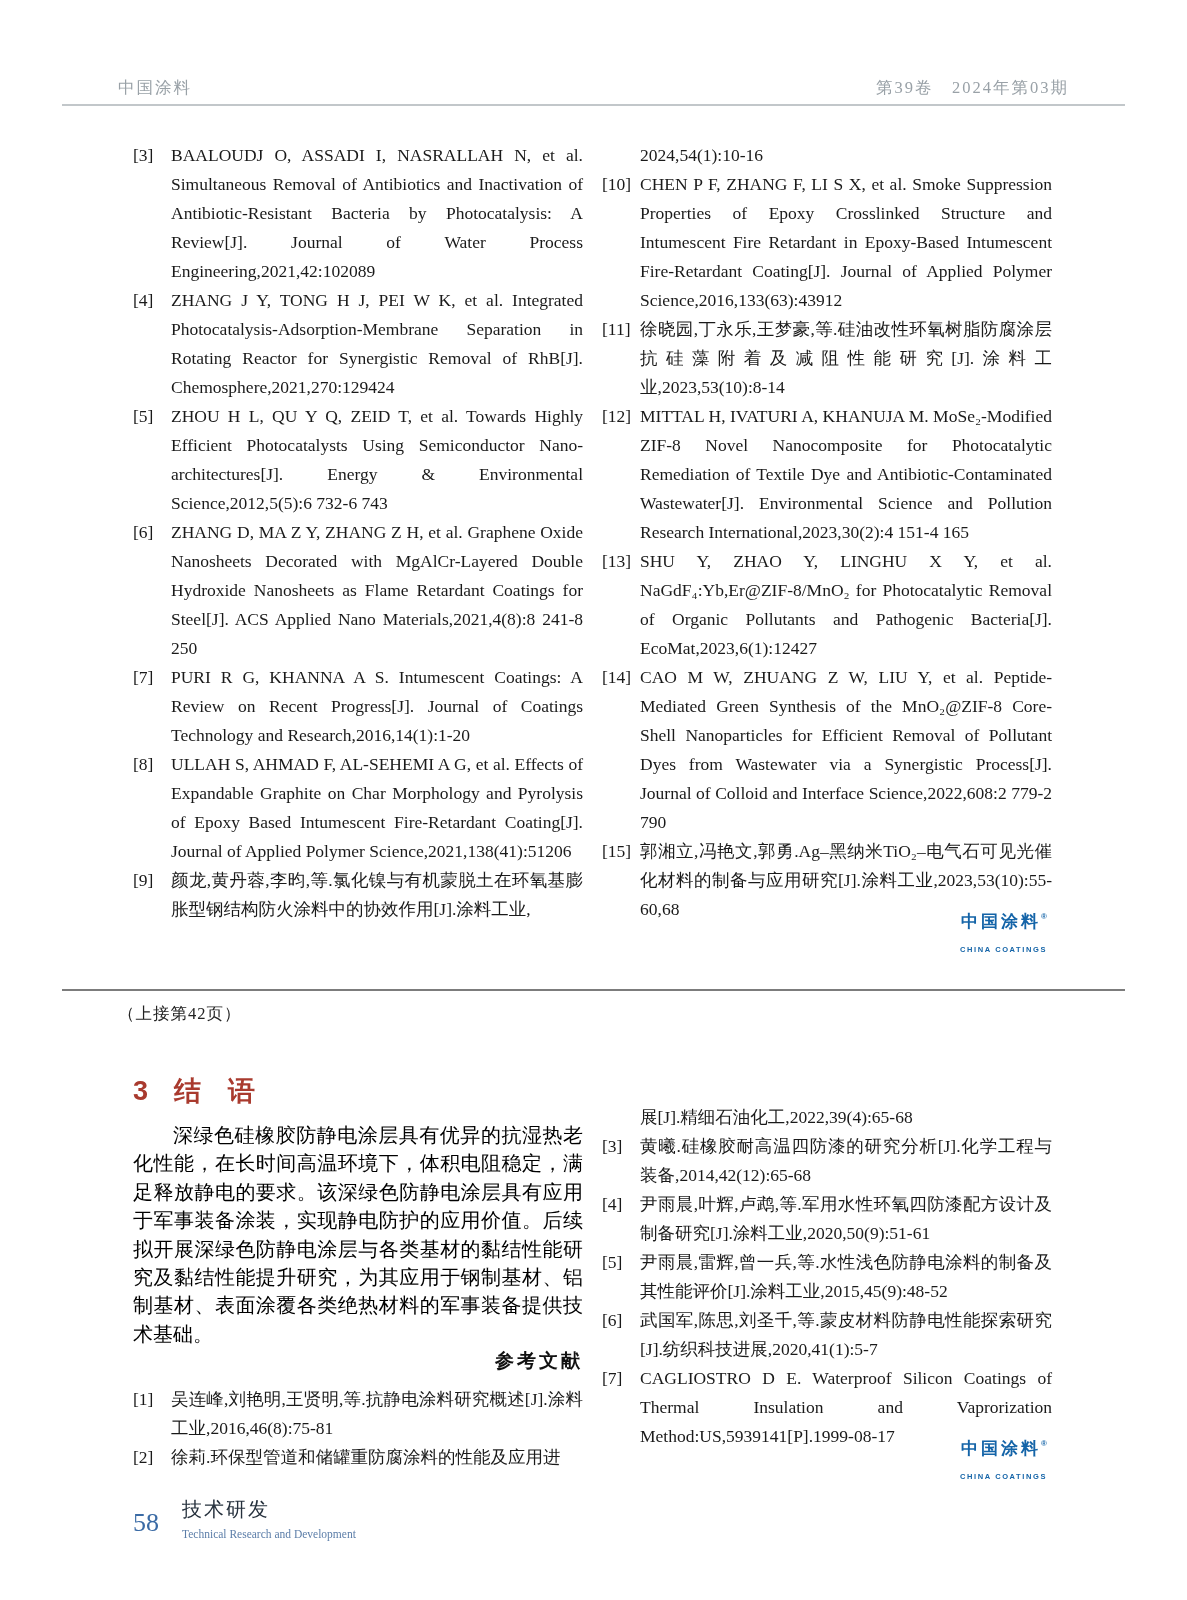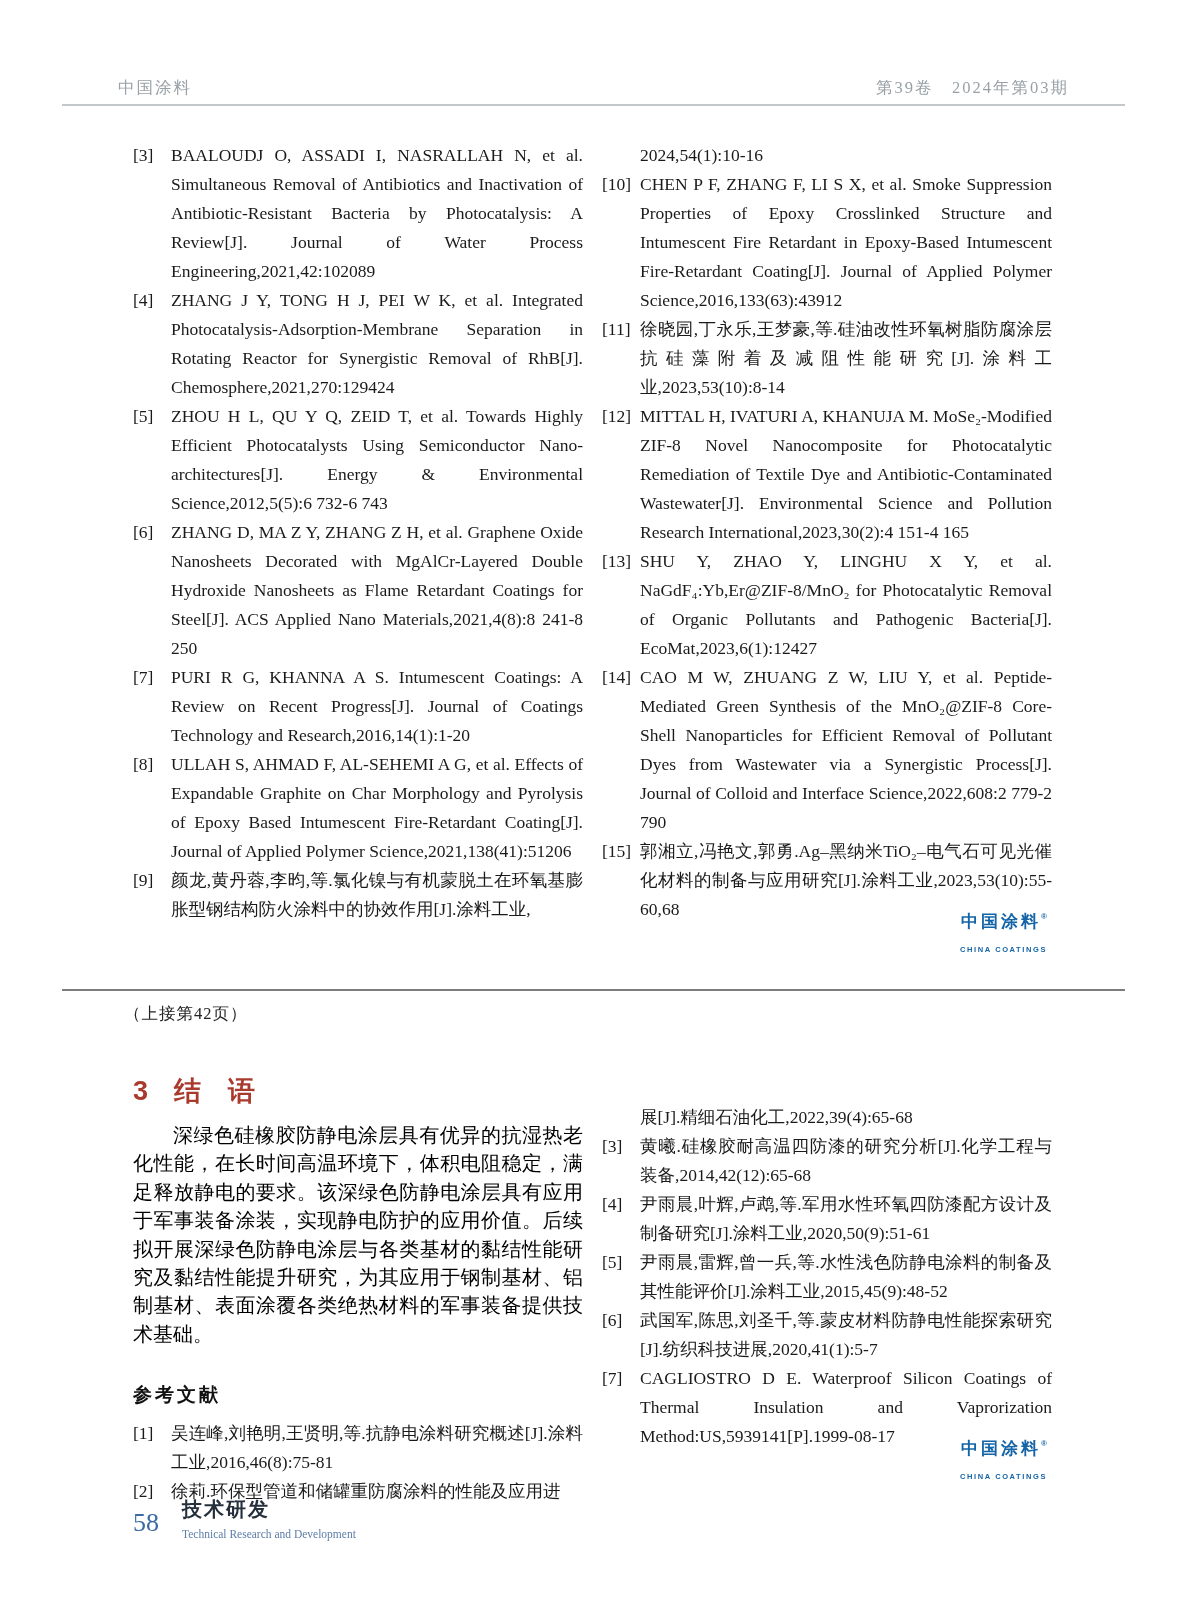--- a/index.html
+++ b/index.html
@@ -19,48 +19,48 @@
   
   .cols { position:absolute; left:133px; width:920px; display:flex; gap:19px; }
   #top-refs { top:141px; }
   #bottom-sec { top:1078px; }
   .col { width:450px; }
   .col-pad { padding-top:25px; }
   .ref { position:relative; padding-left:38px; text-align:justify; font-size:17.5px; line-height:29px; color:#1a1a1a; }
   .ref-num { position:absolute; left:0; top:0; }
   
   .divider { position:absolute; top:989px; left:62px; right:62px; height:2px; background:#7c7c7c; }
-  .cont-note { position:absolute; top:1003px; left:124px; font-size:16.5px; color:#222; letter-spacing:1px; }
+  .cont-note { position:absolute; top:1003px; left:118px; font-size:16.5px; color:#222; letter-spacing:1px; }
   
   .sec-heading {
     font-family:"Liberation Sans","DejaVu Sans",sans-serif; font-weight:bold;
     color:#a93a2e; font-size:27px; line-height:1; display:flex; gap:26px;
   }
   .para {
     margin-top:16px; font-size:20px; line-height:28.4px;
     text-align:justify; text-indent:2em; color:#000000;
   }
   .refs-heading {
-    margin-top:34px; margin-bottom:11px; text-align:left;
+    margin-bottom:11px; text-align:right;
     font-family:"Liberation Sans","DejaVu Sans",sans-serif; font-weight:bold;
     font-size:19px; color:#111; letter-spacing:3px;
   }
   
   .logo { position:absolute; text-align:right; color:#1464a8; font-family:"Liberation Sans","DejaVu Sans",sans-serif; }
   #logo-top { top:913px; right:140px; }
   #logo-btm { top:1440px; right:140px; }
   .logo-cn { font-size:17px; font-weight:bold; letter-spacing:3px; line-height:1; }
   .logo-mark { font-size:8px; vertical-align:top; letter-spacing:0; }
   .logo-en { font-size:7.5px; font-weight:bold; letter-spacing:1.6px; margin-top:16px; line-height:1; }
   
   .footer { position:absolute; left:133px; top:1496px; display:flex; align-items:flex-end; gap:10px; height:44px; }
   .page-num { font-size:26px; color:#3b6ba5; align-self:flex-end; line-height:1; padding-bottom:4px; }
   .footer-bar { width:3px; background:#1e3a5f; }
   .footer-titles { display:flex; flex-direction:column; justify-content:center; }
-  .footer-cn { font-family:"Liberation Sans","DejaVu Sans",sans-serif; font-weight:bold; font-size:20px; color:#25303c; letter-spacing:2px; line-height:1.1; }
+  .footer-cn { font-family:"Liberation Sans","DejaVu Sans",sans-serif; font-weight:normal; font-size:20px; color:#25303c; letter-spacing:2px; line-height:1.1; }
   .footer-en { font-size:11.5px; color:#5b7da8; margin-top:9px; line-height:1; }
 </style>
 </head>
 <body>
 
 <div class="page">
 
   <div class="header">
     <span>中国涂料</span>
     <span>第39卷　2024年第03期</span>

